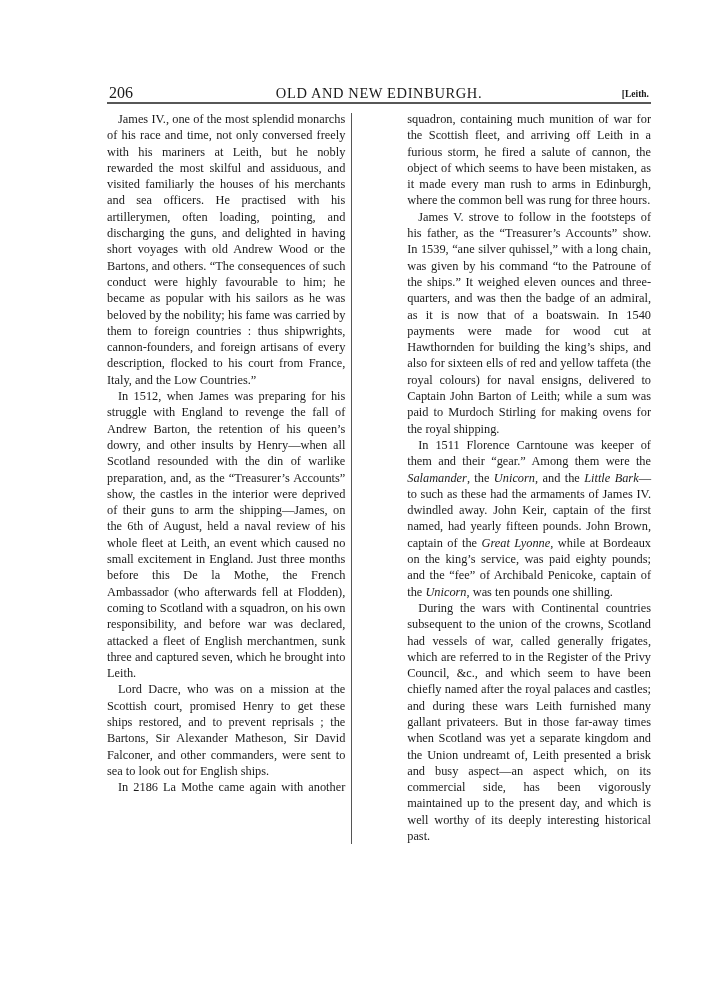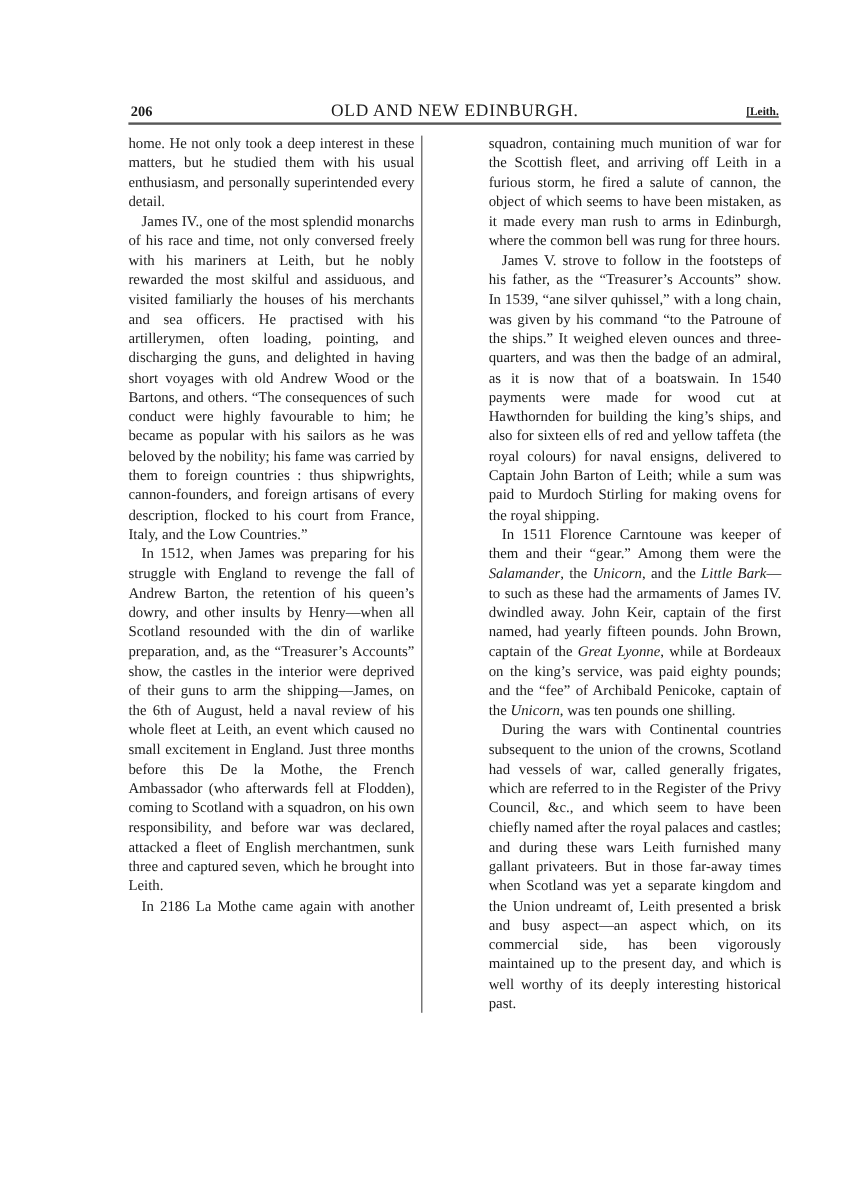--- a/index.html
+++ b/index.html
@@ -24,38 +24,37 @@
     .running-head {
       position: relative;
       height: 18px;
       font-size: 13.5px;
       line-height: 18px;
     }
     .page-number {
       position: absolute;
       left: 2px;
       top: 0;
-      font-size: 12px;
-      font-weight: bold;
+      font-size: 16px;
+      font-weight: normal;
     }
     .book-title {
       position: absolute;
       left: 0;
       right: 0;
       text-align: center;
       letter-spacing: 0.6px;
       font-size: 14.5px;
     }
     .section-tag {
       position: absolute;
       right: 2px;
       top: 1px;
       font-size: 9.5px;
       font-weight: bold;
-      text-decoration: underline;
     }
     .head-rule {
       margin-top: 0px;
       height: 2px;
       background: #3a3a3a;
       opacity: 0.85;
     }
     .columns {
       position: relative;
       margin-top: 7px;
@@ -90,23 +89,23 @@
 <div class="page">
   <div class="running-head">
     <span class="page-number">206</span>
     <span class="book-title">OLD AND NEW EDINBURGH.</span>
     <span class="section-tag">[Leith.</span>
   </div>
   <div class="head-rule"></div>
 
   <div class="columns">
     <div class="column left">
-      <p class="continued">home.  He not only took a deep interest in these matters, but he studied them with his usual enthusiasm, and personally superintended every detail.</p>
       <p>James IV., one of the most splendid monarchs of his race and time, not only conversed freely with his mariners at Leith, but he nobly rewarded the most skilful and assiduous, and visited familiarly the houses of his merchants and sea officers. He practised with his artillerymen, often loading, pointing, and discharging the guns, and delighted in having short voyages with old Andrew Wood or the Bartons, and others.  “The consequences of such conduct were highly favourable to him; he became as popular with his sailors as he was beloved by the nobility; his fame was carried by them to foreign countries : thus shipwrights, cannon-founders, and foreign artisans of every description, flocked to his court from France, Italy, and the Low Countries.”</p>
       <p>In 1512, when James was preparing for his struggle with England to revenge the fall of Andrew Barton, the retention of his queen’s dowry, and other insults by Henry—when all Scotland resounded with the din of warlike preparation, and, as the “Treasurer’s Accounts” show, the castles in the interior were deprived of their guns to arm the shipping—James, on the 6th of August, held a naval review of his whole fleet at Leith, an event which caused no small excitement in England. Just three months before this De la Mothe, the French Ambassador (who afterwards fell at Flodden), coming to Scotland with a squadron, on his own responsibility, and before war was declared, attacked a fleet of English merchantmen, sunk three and captured seven, which he brought into Leith.</p>
+      <p>Lord Dacre, who was on a mission at the Scottish court, promised Henry to get these ships restored, and to prevent reprisals ; the Bartons, Sir Alexander Matheson, Sir David Falconer, and other commanders, were sent to sea to look out for English ships.</p>
       <p class="last-left-line">In 2186 La Mothe came again with another</p>
     </div>
     <div class="column-divider"></div>
     <div class="column right">
       <p class="continued"><span>squadron, containing much munition of war for the Scottish fleet, and arriving off Leith in a furious storm, he fired a salute of cannon, the object of which seems to have been mistaken, as it made every man rush to arms in Edinburgh, where the common bell was rung for three hours.</span></p>
       <p><span>James V. strove to follow in the footsteps of his father, as the “Treasurer’s Accounts” show. In 1539, “ane silver quhissel,” with a long chain, was given by his command “to the Patroune of the ships.” It weighed eleven ounces and three-quarters, and was then the badge of an admiral, as it is now that of a boatswain.  In 1540 payments were made for wood cut at Hawthornden for building the king’s ships, and also for sixteen ells of red and yellow taffeta (the royal colours) for naval ensigns, delivered to Captain John Barton of Leith; while a sum was paid to Murdoch Stirling for making ovens for the royal shipping.</span></p>
       <p><span>In 1511 Florence Carntoune was keeper of them and their “gear.”  Among them were the </span><em>Salamander</em><span>, the </span><em>Unicorn</em><span>, and the </span><em>Little Bark</em><span>—to such as these had the armaments of James IV. dwindled away.  John Keir, captain of the first named, had yearly fifteen pounds.  John Brown, captain of the </span><em>Great Lyonne</em><span>, while at Bordeaux on the king’s service, was paid eighty pounds; and the “fee” of Archibald Penicoke, captain of the </span><em>Unicorn</em><span>, was ten pounds one shilling.</span></p>
       <p><span>During the wars with Continental countries subsequent to the union of the crowns, Scotland had vessels of war, called generally frigates, which are referred to in the Register of the Privy Council, &amp;c., and which seem to have been chiefly named after the royal palaces and castles; and during these wars Leith furnished many gallant privateers. But in those far-away times when Scotland was yet a separate kingdom and the Union undreamt of, Leith presented a brisk and busy aspect—an aspect which, on its commercial side, has been vigorously maintained up to the present day, and which is well worthy of its deeply interesting historical past.</span></p>
     </div>
   </div>

